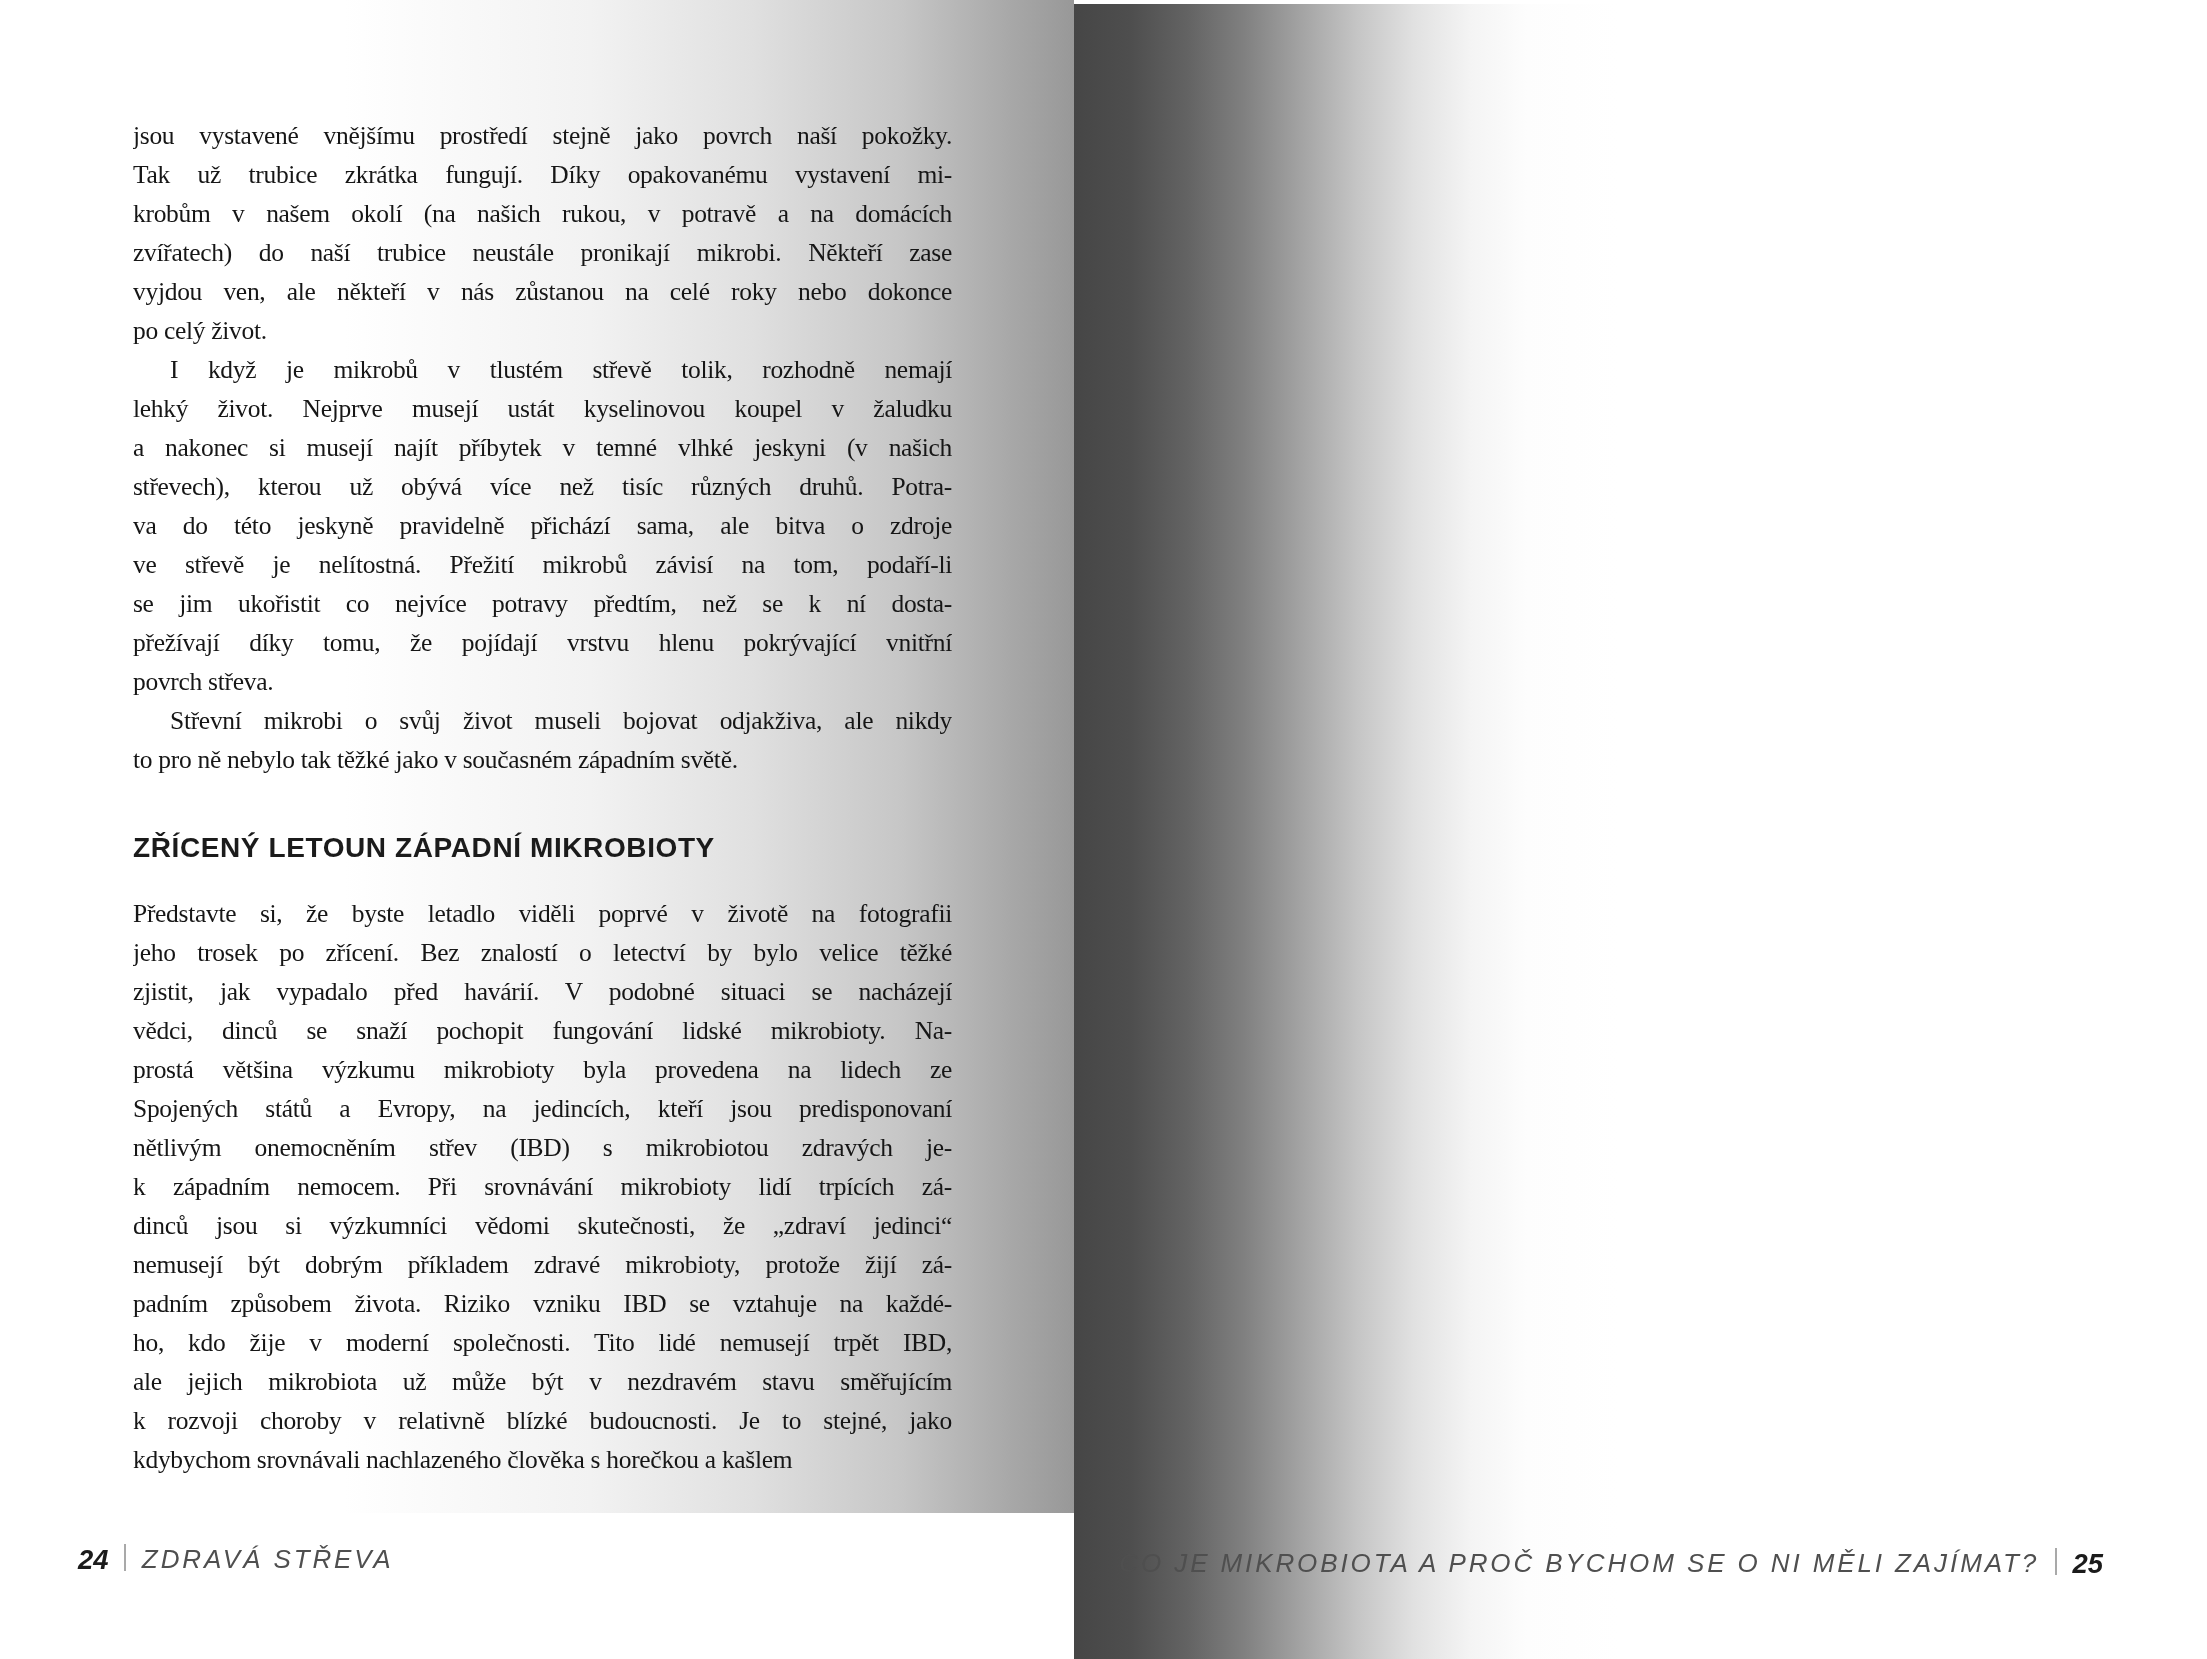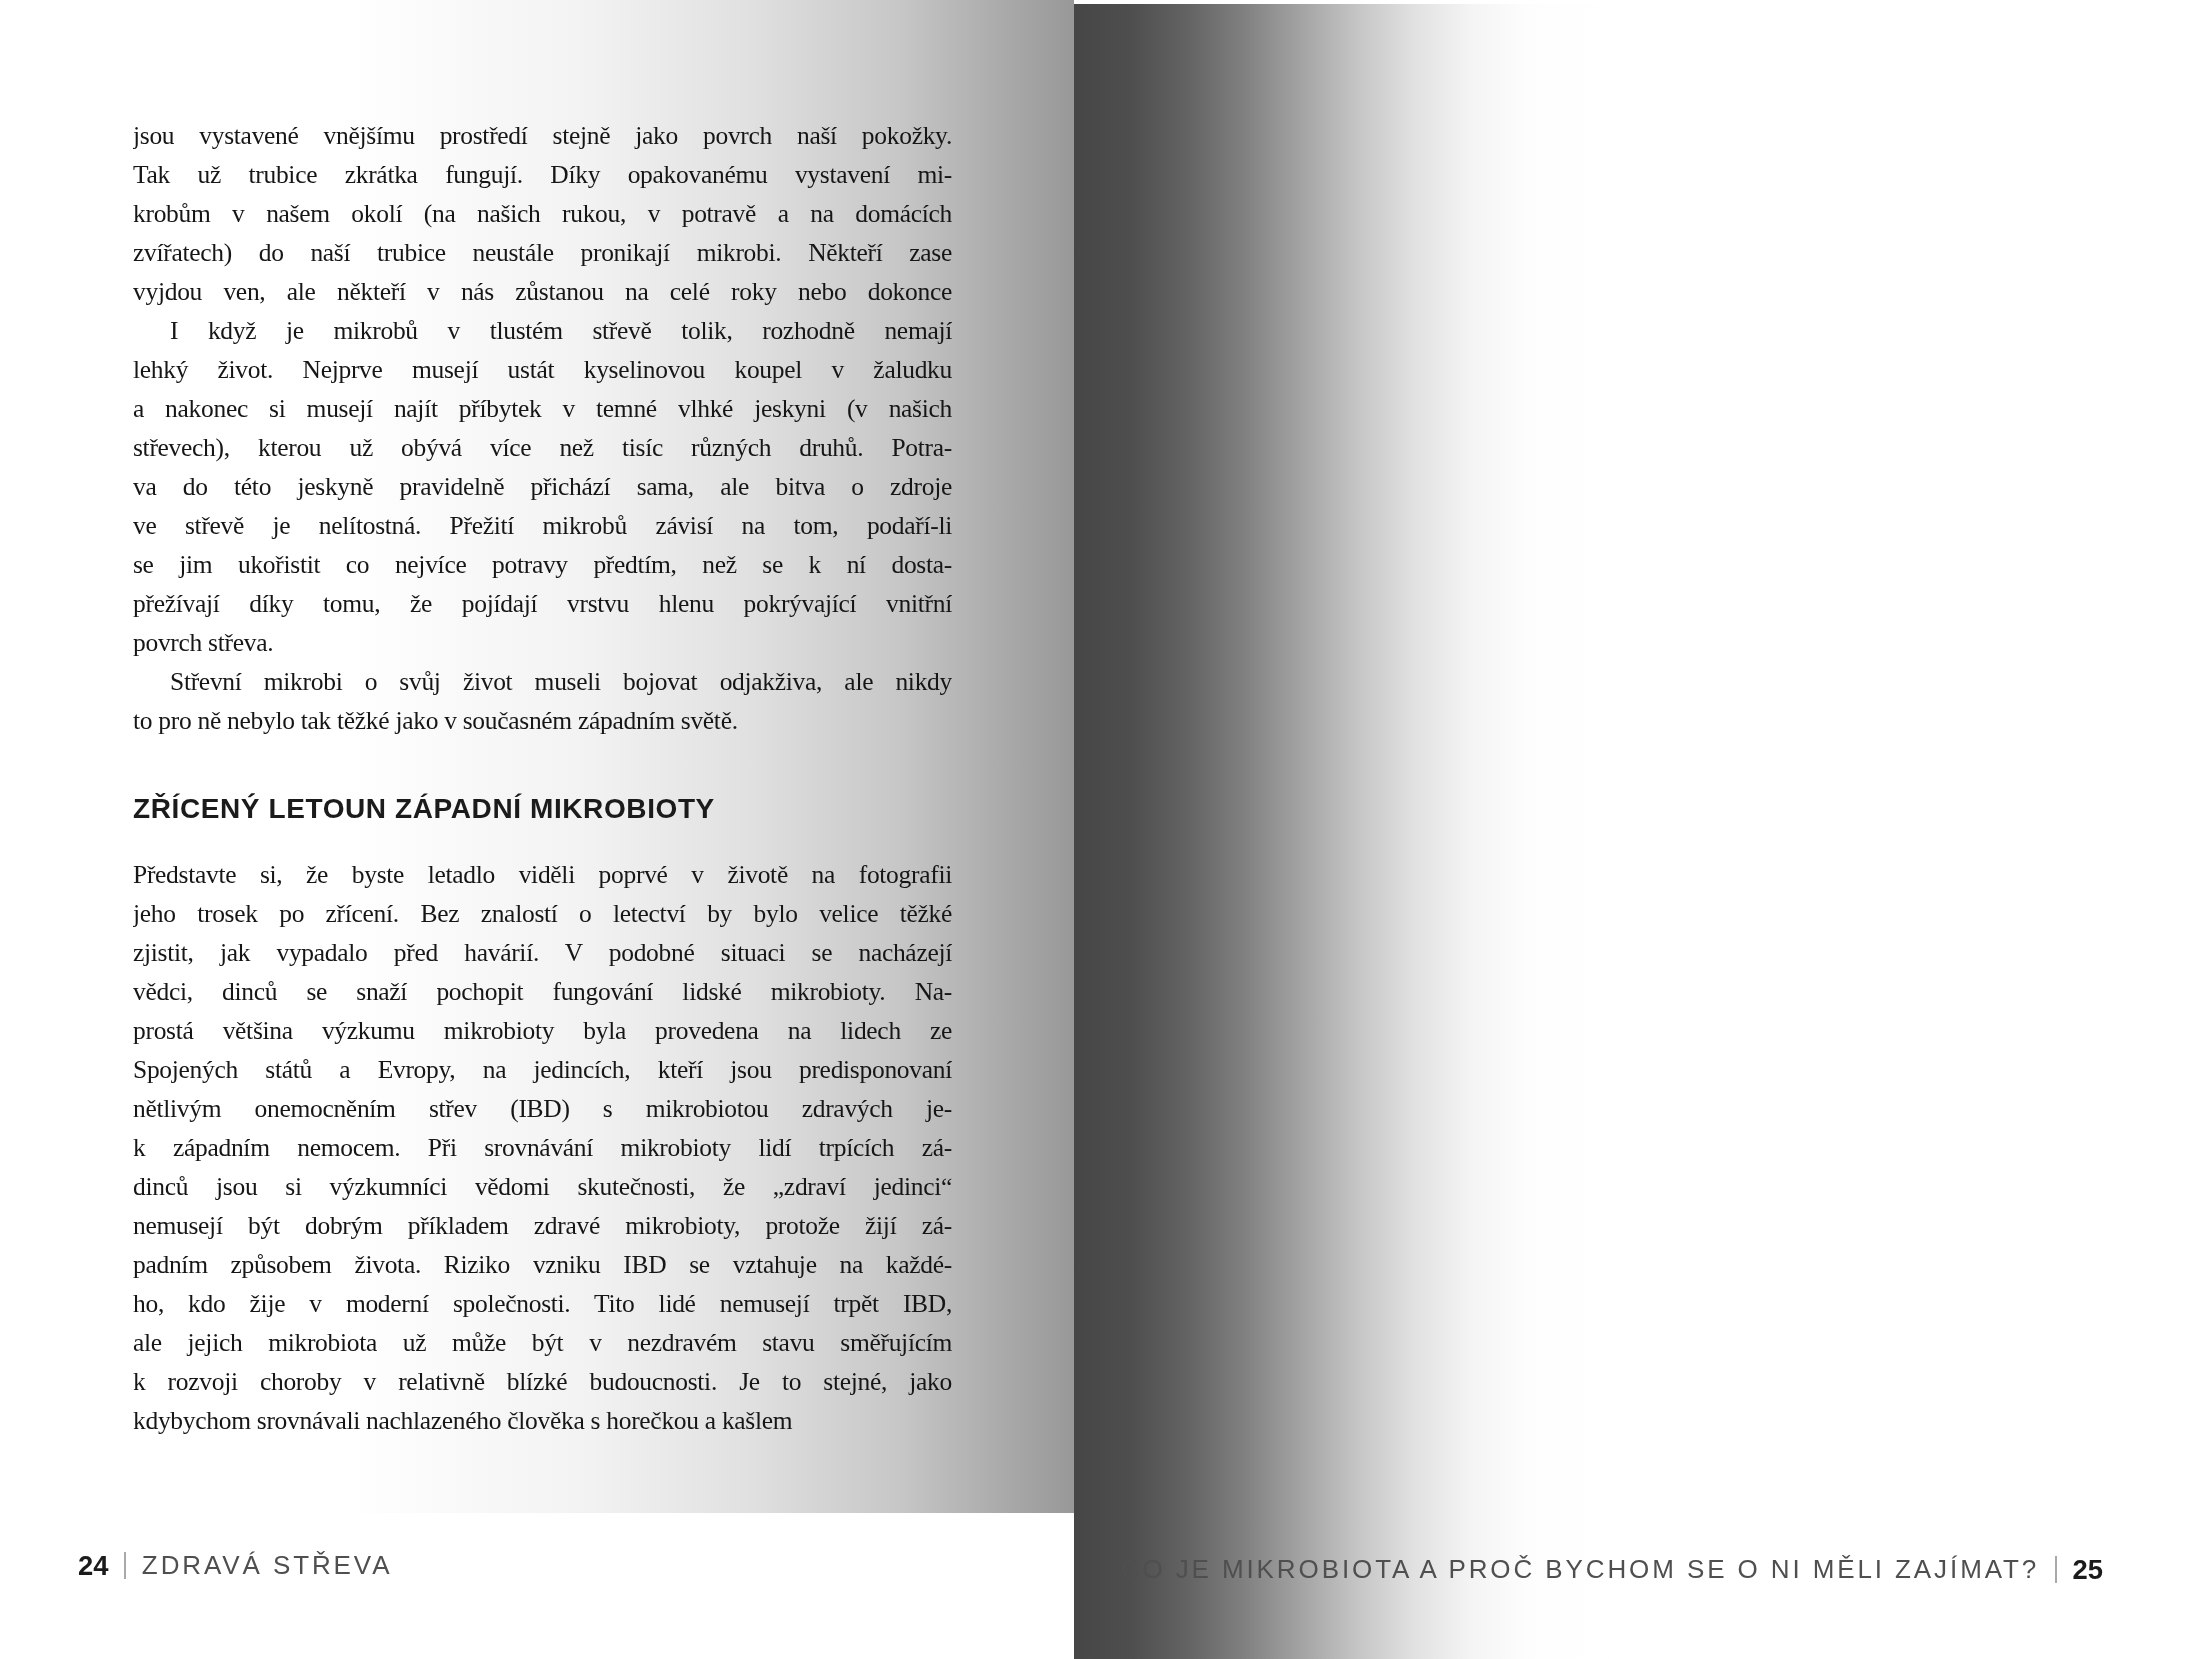--- a/index.html
+++ b/index.html
@@ -57,22 +57,23 @@
     font-weight: 700;
     font-size: 28px;
     letter-spacing: 0.6px;
     color: #1b1b1b;
   }
   .footer {
     position: absolute;
     top: 1544px;
     height: 43px;
     display: flex;
-    align-items: center;
+    align-items: flex-start;
     font-family: "Liberation Sans", sans-serif;
+    font-style: italic;
   }
   .footer-left  { left: 78px; }
   .footer-right { right: 104px; }
   .page-number {
     font-weight: 700;
     font-size: 27.4px;
     color: #1b1b1b;
   }
   .running-title {
     font-size: 26px;
@@ -93,20 +94,21 @@
 
 <div class="spread">
 
   <div class="page-left">
     <div class="text-col text-col-left">
         <div class="line">jsou vystavené vnějšímu prostředí stejně jako povrch naší pokožky.</div>
         <div class="line">Tak už trubice zkrátka fungují. Díky opakovanému vystavení mi-</div>
         <div class="line">krobům v našem okolí (na našich rukou, v potravě a na domácích</div>
         <div class="line">zvířatech) do naší trubice neustále pronikají mikrobi. Někteří zase</div>
         <div class="line">vyjdou ven, ale někteří v nás zůstanou na celé roky nebo dokonce</div>
+        <div class="line last">po celý život.</div>
         <div class="line indent">I když je mikrobů v tlustém střevě tolik, rozhodně nemají</div>
         <div class="line">lehký život. Nejprve musejí ustát kyselinovou koupel v žaludku</div>
         <div class="line">a nakonec si musejí najít příbytek v temné vlhké jeskyni (v našich</div>
         <div class="line">střevech), kterou už obývá více než tisíc různých druhů. Potra-</div>
         <div class="line">va do této jeskyně pravidelně přichází sama, ale bitva o zdroje</div>
         <div class="line">ve střevě je nelítostná. Přežití mikrobů závisí na tom, podaří-li</div>
         <div class="line">se jim ukořistit co nejvíce potravy předtím, než se k ní dosta-</div>
         <div class="line">přežívají díky tomu, že pojídají vrstvu hlenu pokrývající vnitřní</div>
         <div class="line last">povrch střeva.</div>
         <div class="line indent">Střevní mikrobi o svůj život museli bojovat odjakživa, ale nikdy</div>

